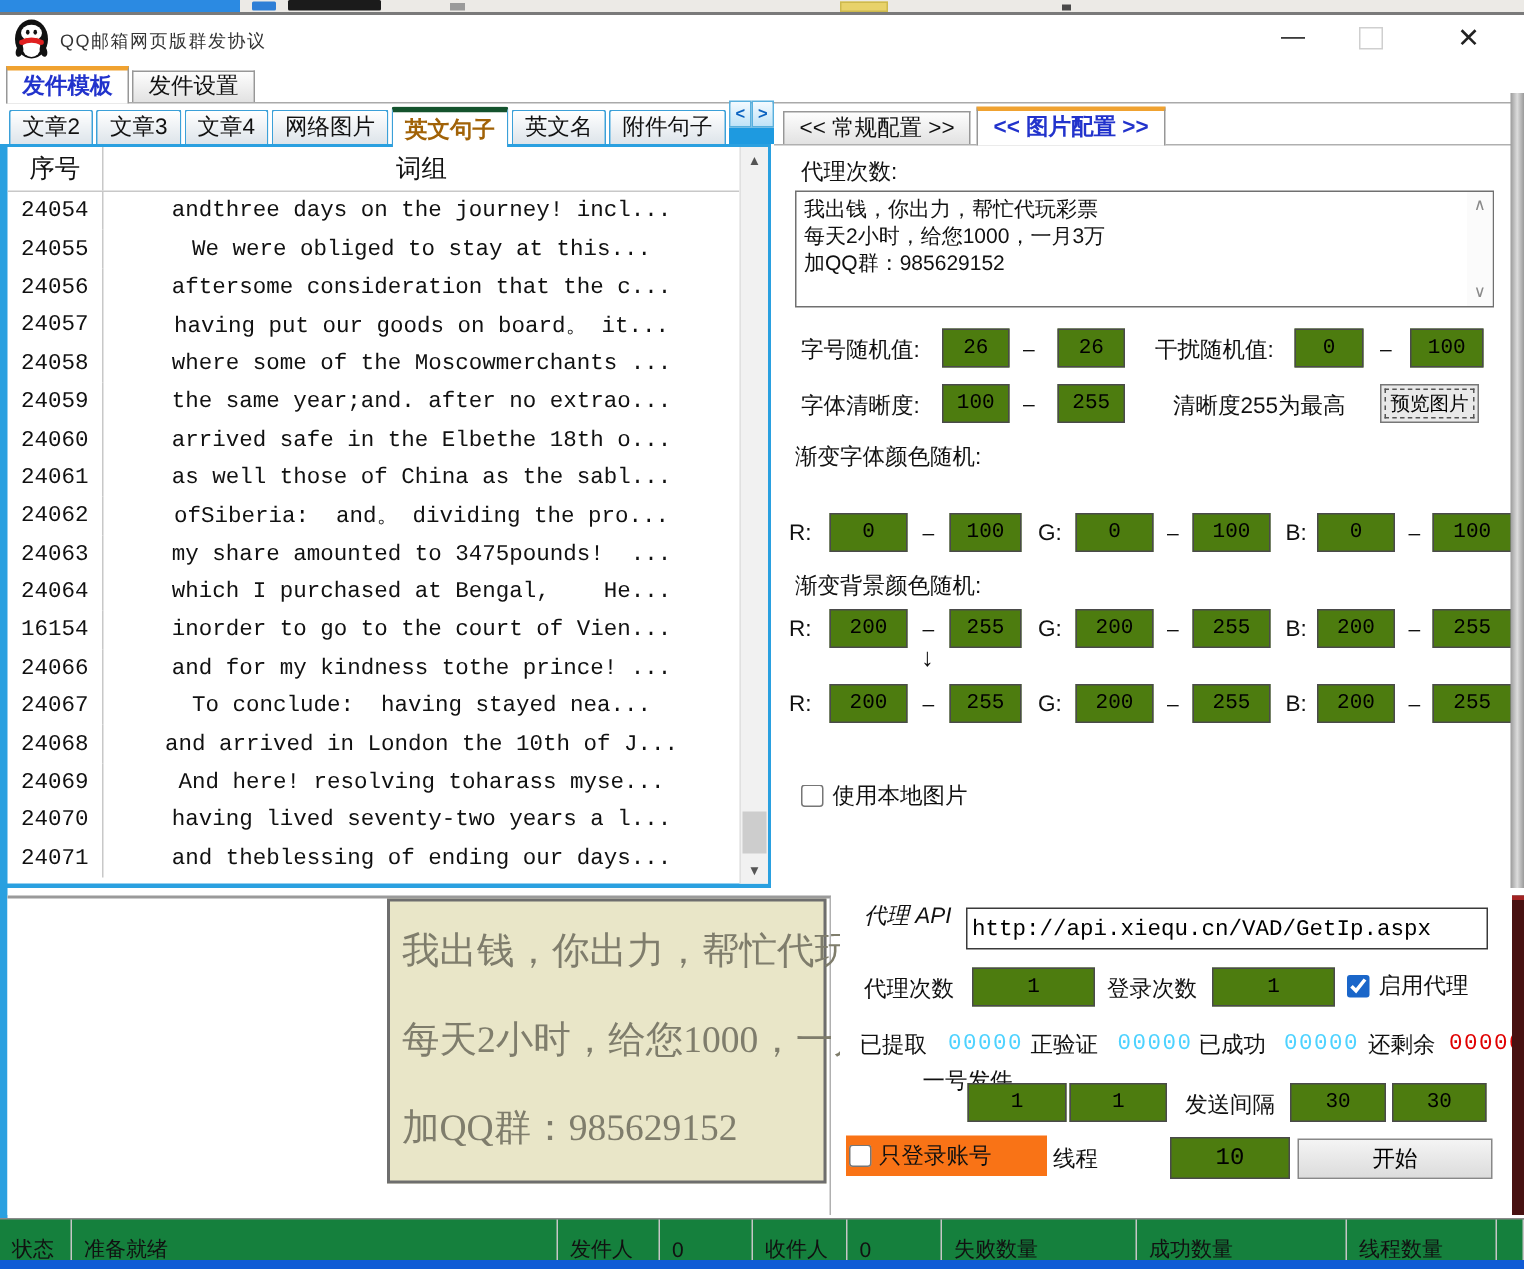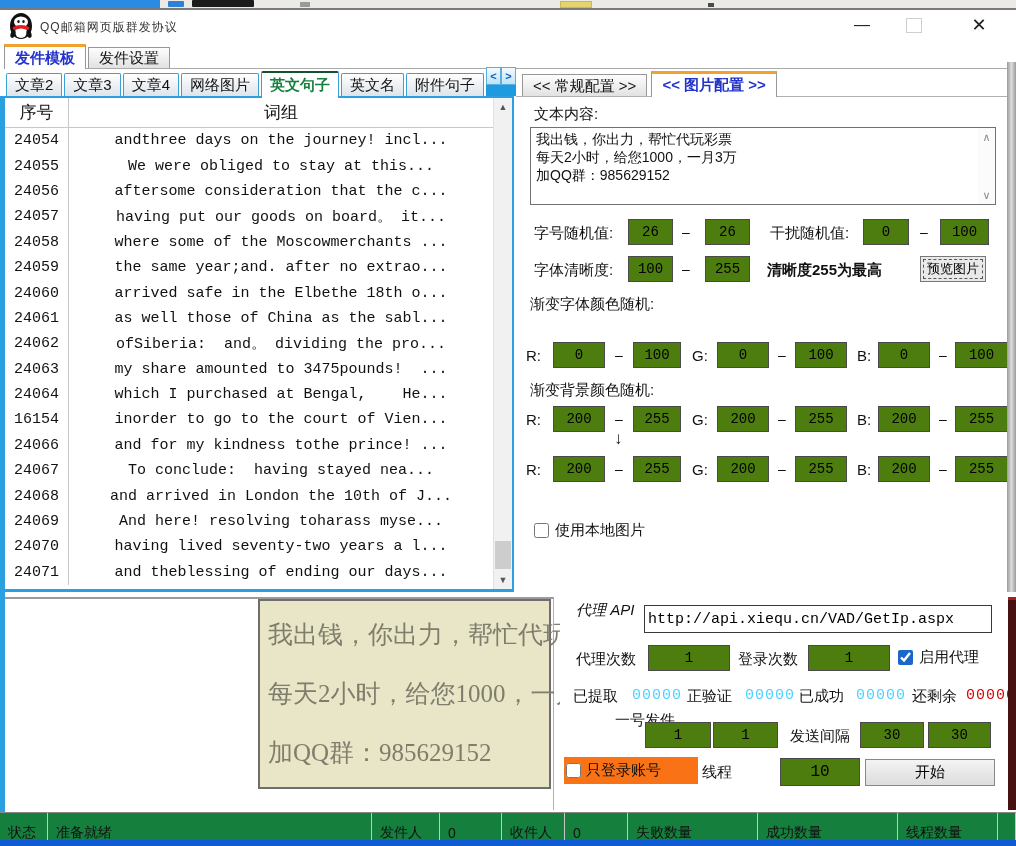--- a/index.html
+++ b/index.html
@@ -32,22 +32,22 @@
   .main-tab-strip { position:absolute; left:4px; top:44px; width:1008px; height:25px; border-bottom:1px solid #aaa; display:flex; align-items:flex-end; }
   .mtab { border:1px solid #979797; border-bottom:none; padding:0 10px; font-size:15px; height:21px; line-height:20px;
     background:linear-gradient(#fdfdfd,#e2e2e2); margin-right:2px; }
   .mtab.active { height:25px; line-height:21px; background:#fff; border-top:3px solid #f0a230;
     color:#2233cc; font-weight:bold; margin-bottom:-1px; z-index:2; }
 
   
   .sub-tab-strip { position:absolute; left:6px; top:70px; height:26px; display:flex; align-items:flex-end; z-index:3; }
   .stab { border:1px solid #3ba0d8; border-bottom:none; border-radius:2px 2px 0 0; padding:0 8px; font-size:15px;
     height:23px; line-height:22px; background:linear-gradient(#ffffff,#dde4ea); margin-right:2px; white-space:nowrap; }
-  .stab.active { height:27px; line-height:23px; background:#fff; border-top:2px solid #14532d;
-    color:#15803d; font-weight:bold; margin-bottom:-2px; }
+  .stab.active { height:27px; line-height:23px; background:#fff; border-top:4px solid #14532d;
+    color:#a16207; font-weight:bold; margin-bottom:-2px; }
   .tab-scroller { position:absolute; left:486px; top:67px; width:30px; height:18px; display:flex; z-index:3; }
   .tsc-btn { width:15px; height:18px; border:1px solid #58b0de; background:linear-gradient(#f3faff,#bfe3f7);
     color:#0a62c0; font-weight:bold; font-size:11px; display:flex; align-items:center; justify-content:center; }
   .tab-scroller-fill { position:absolute; left:486px; top:85px; width:30px; height:11px; background:#1e9ae0; z-index:2; }
 
   
   .table-panel { position:absolute; left:0; top:96px; width:514px; height:496px; background:#fff;
     border-left:5px solid #2aa0e0; border-right:2px solid #2aa0e0; border-bottom:3px solid #2aa0e0; border-top:2px solid #2aa0e0;
     display:flex; }
   .tbl { flex:1; display:flex; flex-direction:column; overflow:hidden; }
@@ -254,21 +254,21 @@
       <div class="vs-arrow vs-down">▼</div>
     </div>
   </div>
 
   <div class="right-tab-strip" id="right-tabs">
       <div class="rtab">&lt;&lt; 常规配置 &gt;&gt;</div>
       <div class="rtab active">&lt;&lt; 图片配置 &gt;&gt;</div>
     </div>
 
   <div class="right-panel">
-    <div class="rp-label" style="left:18px;top:8px;">文本内容:</div>
+    <div class="rp-label" style="left:18px;top:8px;">代理次数:</div>
     <div class="textarea-box">我出钱，你出力，帮忙代玩彩票
 每天2小时，给您1000，一月3万
 加QQ群：985629152</div>
     <div class="ta-scroll" style="position:absolute;left:462px;top:31px;height:76px;">
       <div class="ta-car ta-up">∧</div>
       <div class="ta-car ta-down">∨</div>
     </div>
 
     <div class="rp-label" style="left:18px;top:127px;">字号随机值:</div>
     <input class="num" style="left: 112px; top: 122px; width: 45px;" value="26">
@@ -276,21 +276,21 @@
     <input class="num" style="left: 189px; top: 122px; width: 45px;" value="26">
     <div class="rp-label" style="left:254px;top:127px;">干扰随机值:</div>
     <input class="num" style="left: 347px; top: 122px; width: 46px;" value="0">
     <span class="dash" style="left:404px;top:127px;">–</span>
     <input class="num" style="left: 424px; top: 122px; width: 49px;" value="100">
 
     <div class="rp-label" style="left:18px;top:164px;">字体清晰度:</div>
     <input class="num" style="left: 112px; top: 159px; width: 45px;" value="100">
     <span class="dash" style="left:166px;top:164px;">–</span>
     <input class="num" style="left: 189px; top: 159px; width: 45px;" value="255">
-    <div class="rp-label" style="left:251px;top:164px;font-weight:bold;">清晰度255为最高</div>
+    <div class="rp-label" style="left:266px;top:164px;">清晰度255为最高</div>
     <button class="btn-preview">预览图片</button>
 
     <div class="rp-label" style="left:14px;top:198px;">渐变字体颜色随机:</div>
 
     <div class="rp-label" style="left:10px;top:250px;">R:</div>
     <input class="num" style="left: 37px; top: 245px; width: 52px;" value="0">
     <span class="dash" style="left:99px;top:250px;">–</span>
     <input class="num" style="left: 117px; top: 245px; width: 48px;" value="100">
     <div class="rp-label" style="left:176px;top:250px;">G:</div>
     <input class="num" style="left: 201px; top: 245px; width: 52px;" value="0">

